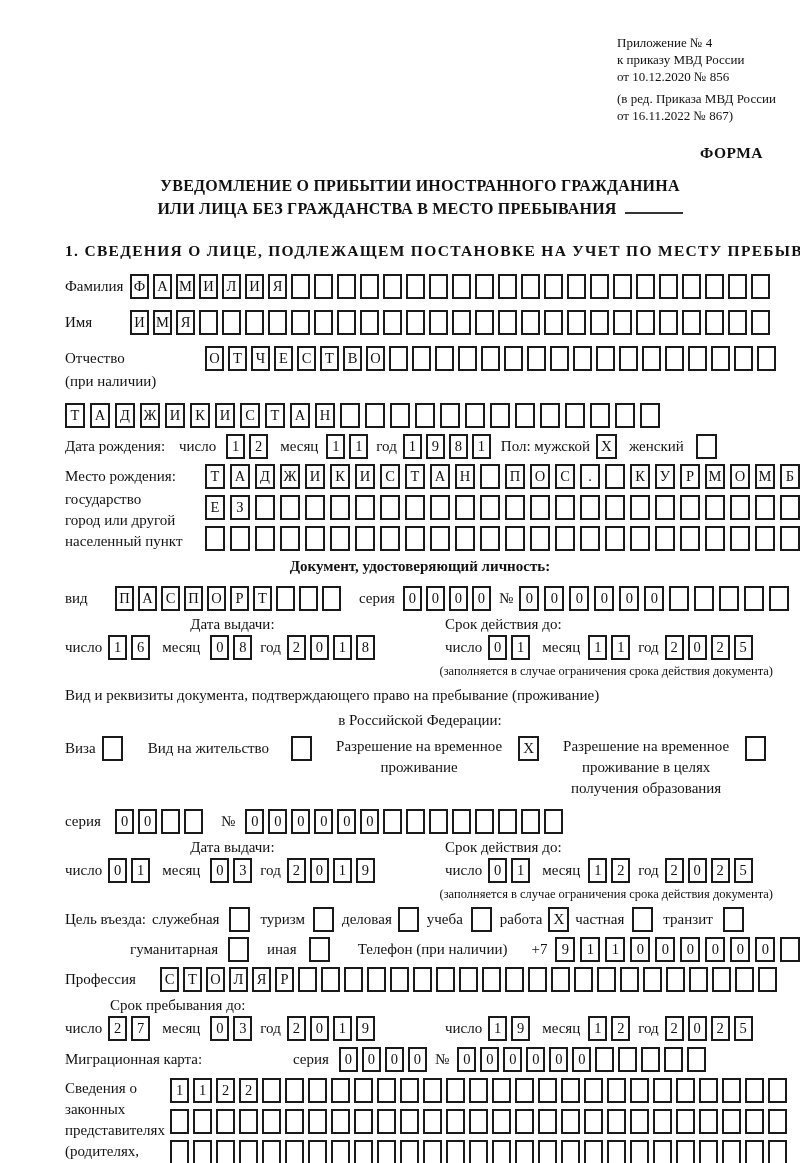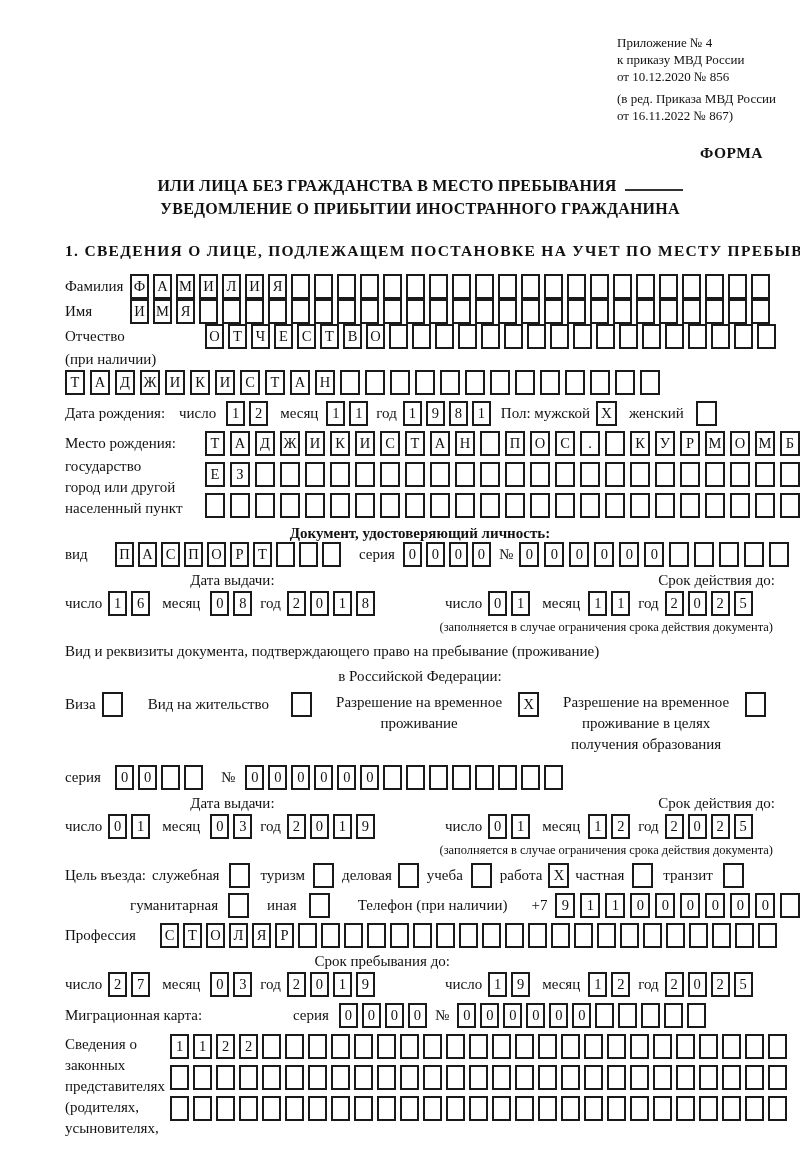--- a/index.html
+++ b/index.html
@@ -12,38 +12,38 @@
   }
   
   .appendix { margin-left:552px; width:185px; font-size:13px; line-height:17px; }
   .appendix .ln4 { margin-top:5px; }
   .forma { text-align:right; padding-right:12px; font-weight:bold; font-size:15.5px; margin-top:20px; letter-spacing:.5px; }
   
   .title { text-align:center; font-weight:bold; font-size:16px; line-height:23px; margin-top:12px; letter-spacing:.2px; }
   .blank-line { display:inline-block; width:58px; border-bottom:2px solid #333; height:14px; margin-left:8px; }
   .sec-heading { margin-top:22px; font-weight:bold; font-size:15.5px; letter-spacing:1.3px; white-space:nowrap; }
   
-  .frow { display:flex; align-items:flex-start; margin-top:0; }
+  .frow { display:flex; align-items:flex-start; margin-top:11px; }
   .flabel { font-size:15px; line-height:25px; flex:none; }
   .sub { display:block; line-height:21px; }
   .cells { display:inline-flex; gap:4px; flex:none; }
   .cell { flex:none; width:19px; height:25px; border:2px solid #1a1a1a; text-align:center;
           font-size:14.5px; line-height:20px; background:#fff; }
   .cells.w { gap:5px; } .cells.w .cell { width:20px; }
   .box { display:inline-block; flex:none; width:21px; height:25px; border:2px solid #1a1a1a;
          text-align:center; font-size:15px; line-height:20px; vertical-align:top; }
   .w65 { width:65px; } .w140 { width:140px; } .w113 { width:113px; } .w50 { width:50px; }
   .w95 { width:95px; } .w165l { width:168px; } .w105 { width:105px; }
   .ml6 { margin-left:6px; } .ml8 { margin-left:8px; } .ml10 { margin-left:10px; }
   .ml12 { margin-left:12px; } .ml18 { margin-left:18px; } .ml25 { margin-left:25px; }
   .stack { display:flex; flex-direction:column; gap:6px; }
   
   .date-caption-row { display:flex; margin-top:5px; }
   .dc-left { width:345px; text-align:center; font-size:15px; }
-  .dc-right { width:340px; margin-left:45px; text-align:right; font-size:15px;font-family:Liberation Serif, serif; }
+  .dc-right { width:340px; margin-left:45px; text-align:left; font-size:15px;font-family:Liberation Serif, serif; }
   .date-line { display:flex; align-items:center; margin-top:2px; }
   .dg { display:flex; align-items:center; }
   .dg-left { width:345px; }
   .dg-right { width:340px; margin-left:45px; }
   .dg .flabel { line-height:25px; }
   .note-right { text-align:right; font-size:12.5px; line-height:17px; margin-top:3px; padding-right:2px; }
   .para { font-size:15px; line-height:23px; margin-top:4px; }
   .wrap-label { flex:none; width:178px; text-align:center; font-size:15px; line-height:21px; }
   .doc-heading { text-align:center; font-weight:bold; font-size:15px; margin-top:6px; }
 </style>
@@ -56,24 +56,24 @@
     <div>Приложение № 4</div>
     <div>к приказу МВД России</div>
     <div>от 10.12.2020 № 856</div>
     <div class="ln4">(в ред. Приказа МВД России</div>
     <div>от 16.11.2022 № 867)</div>
   </div>
 
   <div class="forma">ФОРМА</div>
 
   <div class="title">
+    <div>УВЕДОМЛЕНИЕ О ПРИБЫТИИ ИНОСТРАННОГО ГРАЖДАНИНА</div>
     <div>
       <span>ИЛИ ЛИЦА БЕЗ ГРАЖДАНСТВА В МЕСТО ПРЕБЫВАНИЯ</span><span class="blank-line"></span>
     </div>
-    <div>УВЕДОМЛЕНИЕ О ПРИБЫТИИ ИНОСТРАННОГО ГРАЖДАНИНА</div>
   </div>
 
   <div class="sec-heading">1. СВЕДЕНИЯ О ЛИЦЕ, ПОДЛЕЖАЩЕМ ПОСТАНОВКЕ НА УЧЕТ ПО МЕСТУ ПРЕБЫВАНИЯ</div>
 
   <div class="frow" style="margin-top:14px;">
     <span class="flabel w65">Фамилия</span>
     <span class="cells">
         <span class="cell">Ф</span>
         <span class="cell">А</span>
         <span class="cell">М</span>

